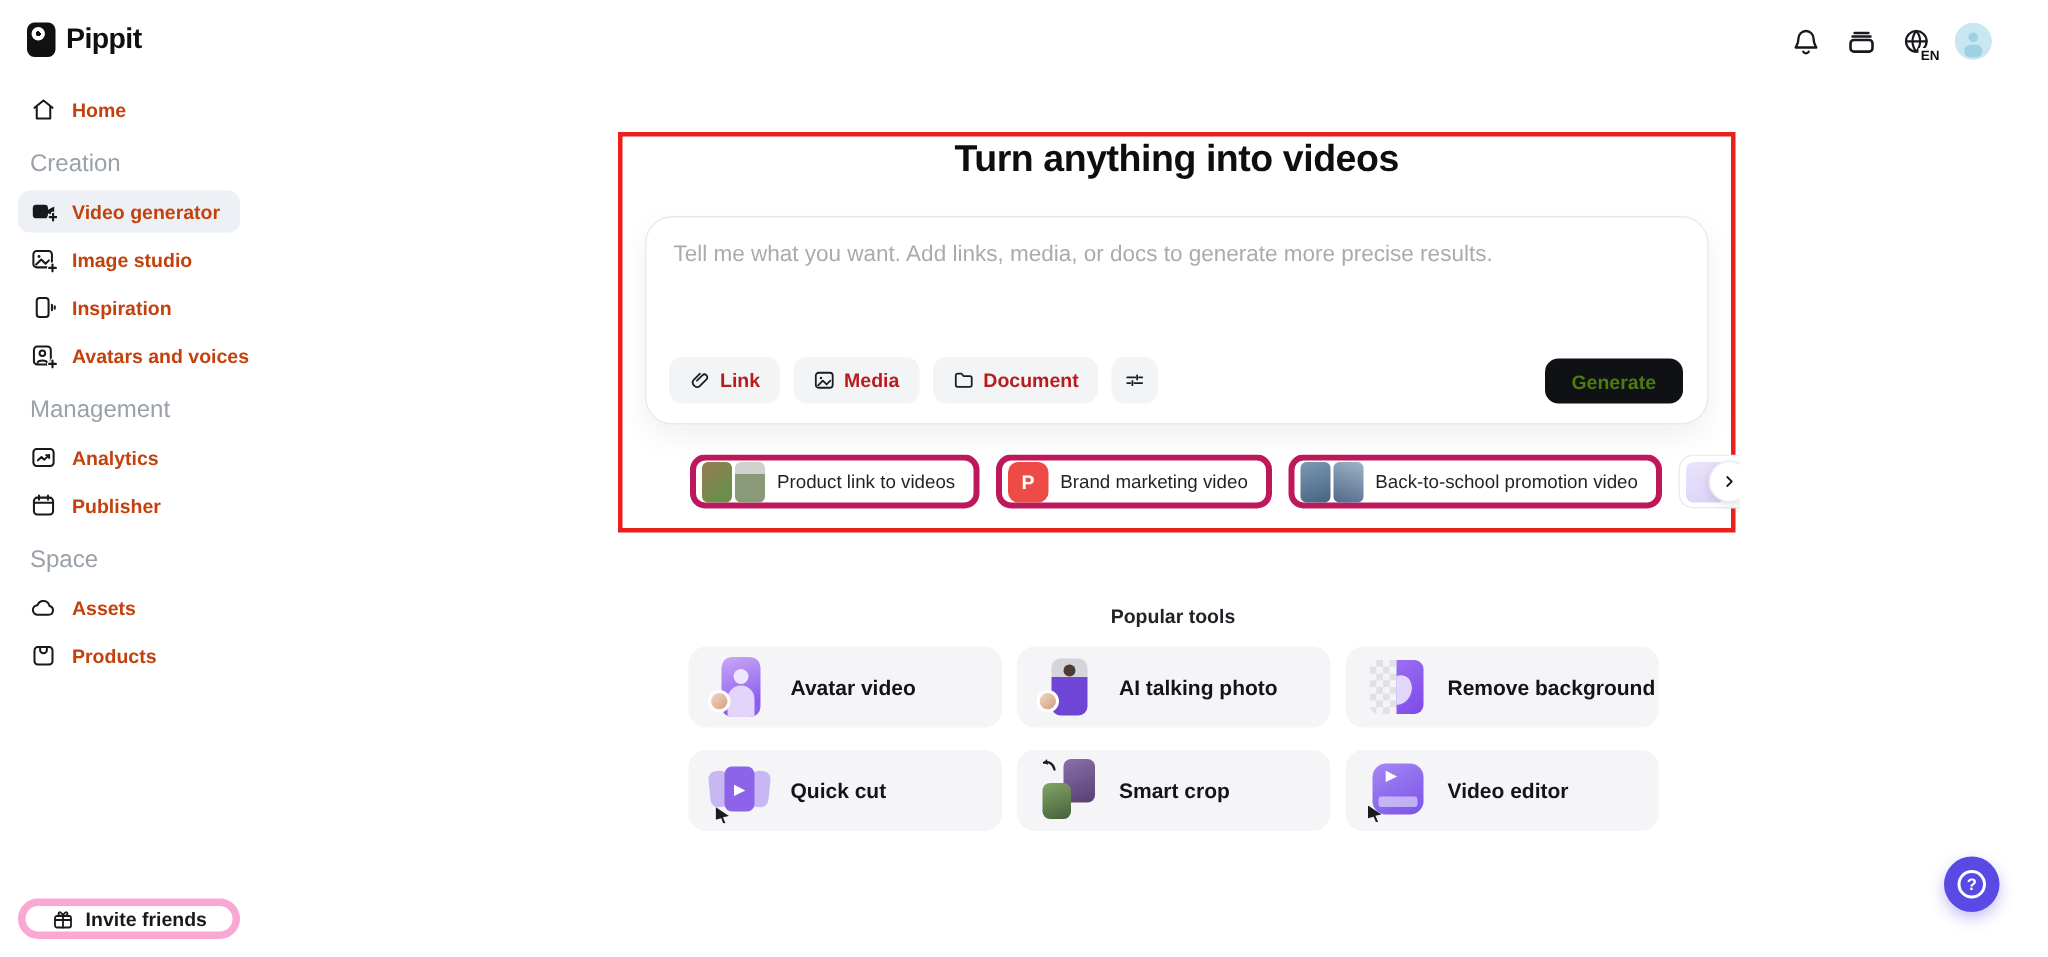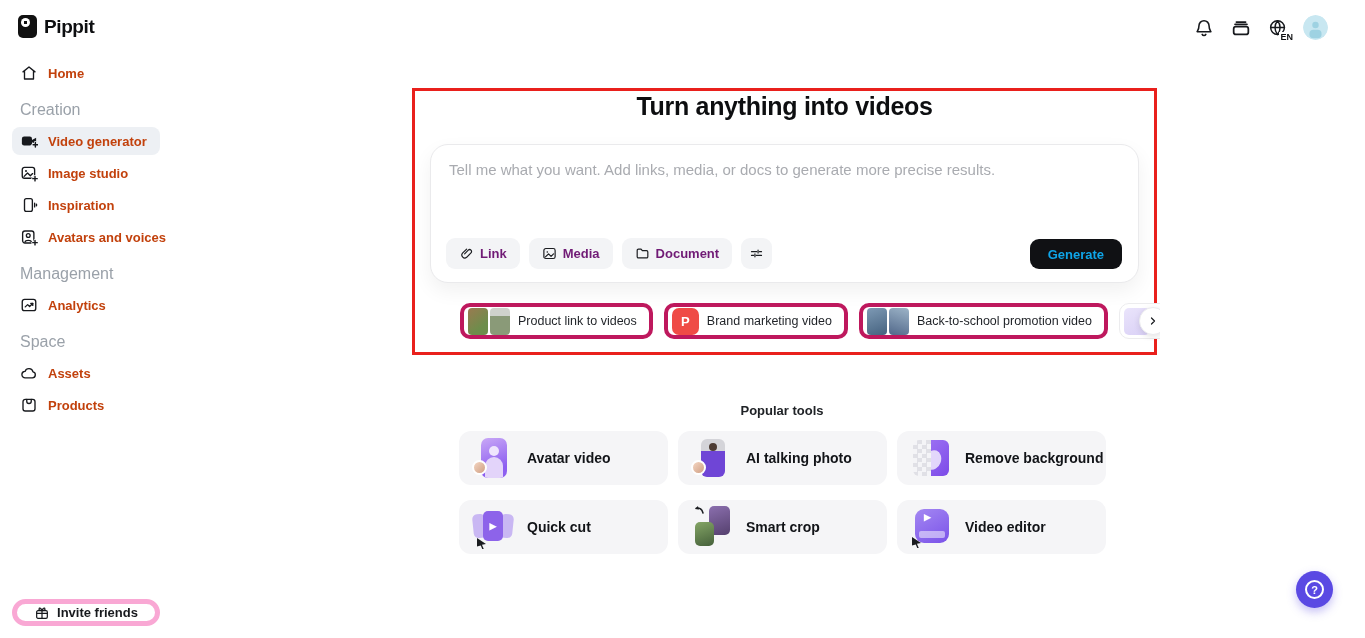--- a/index.html
+++ b/index.html
@@ -40,24 +40,24 @@
   .hero-title { margin-top:0; text-align:center; font-size:25px; line-height:30px; font-weight:800;
     letter-spacing:-0.3px; color:#0d0e10; }
 
   .prompt-card { position:absolute; left:15px; top:53px; width:709px; height:139px; background:#fff;
     border:1px solid #eaeaec; border-radius:18px; box-shadow:0 8px 20px rgba(0,0,0,.06); }
   .prompt-input { position:absolute; left:18px; top:16px; width:672px; height:58px; border:none; outline:none;
     resize:none; font-family:"Liberation Sans",sans-serif; font-size:15px; color:#4d7c0f; background:transparent; }
   .prompt-input::placeholder { color:#a9abb0; }
   .attach-row { position:absolute; left:15px; bottom:13px; display:flex; align-items:center; gap:9px; }
   .chip-btn { display:flex; align-items:center; gap:6px; height:31px; padding:0 13px; background:#f3f4f6;
-    border-radius:9px; border:none; font-family:inherit; font-size:13px; font-weight:700; color:#701a75; cursor:pointer; }
+    border-radius:9px; border:none; font-family:inherit; font-size:13px; font-weight:700; color:#b91c1c; cursor:pointer; }
   .chip-btn.sq { width:31px; padding:0; justify-content:center; }
   .generate-btn { position:absolute; right:16px; bottom:13px; height:30px; padding:0 18px; background:#101114;
-    color:#0ea5e9; border:none; border-radius:9px; font-family:inherit; font-size:13px; font-weight:700;
+    color:#4d7c0f; border:none; border-radius:9px; font-family:inherit; font-size:13px; font-weight:700;
     display:flex; align-items:center; cursor:pointer; }
 
   .suggest-row { position:absolute; left:45px; top:212px; width:700px; height:38px; overflow:hidden;
     display:flex; gap:11px; }
   .suggest-chip { flex:none; display:flex; align-items:center; gap:8px; height:36px; padding:0 12px 0 4px;
     background:#fff; border:4px solid #be185d; border-radius:10px; font-size:12.5px; font-weight:500;
     color:#1f2227; cursor:pointer; white-space:nowrap; }
   .s-thumb { display:flex; gap:2px; }
   .s-thumb i { width:20px; height:27px; border-radius:4px; display:block; }
   .th-garden-a { background:linear-gradient(140deg,#9a7a50,#6d8d4b 70%); border-radius:5px 2px 2px 5px; }
@@ -218,20 +218,27 @@
   <div class="section-label">Management</div>
 
   <div class="nav-item">
     <svg class="ic" viewBox="0 0 24 24" fill="none" stroke="#17191d" stroke-width="1.8" stroke-linecap="round" stroke-linejoin="round">
       <rect x="3" y="4.5" width="18" height="15" rx="3"></rect>
       <path d="M7 14.5l3.2-3 2.6 2.4 4.2-4"></path>
       <path d="M17 9.9h-2.6M17 9.9v2.6"></path>
     </svg>
     <span>Analytics</span>
   </div>
+  <div class="nav-item">
+    <svg class="ic" viewBox="0 0 24 24" fill="none" stroke="#17191d" stroke-width="1.8" stroke-linecap="round" stroke-linejoin="round">
+      <rect x="3.5" y="5" width="17" height="15" rx="3"></rect>
+      <path d="M3.5 9.5h17M8 3.2v3.6M16 3.2v3.6"></path>
+    </svg>
+    <span>Publisher</span>
+  </div>
 
   <div class="section-label">Space</div>
 
   <div class="nav-item">
     <svg class="ic" viewBox="0 0 24 24" fill="none" stroke="#17191d" stroke-width="1.8" stroke-linecap="round" stroke-linejoin="round">
       <path d="M7 18.5h9.5a4 4 0 0 0 .8-7.9A5.5 5.5 0 0 0 6.7 9.9 4.3 4.3 0 0 0 7 18.5z"></path>
     </svg>
     <span>Assets</span>
   </div>
   <div class="nav-item">

